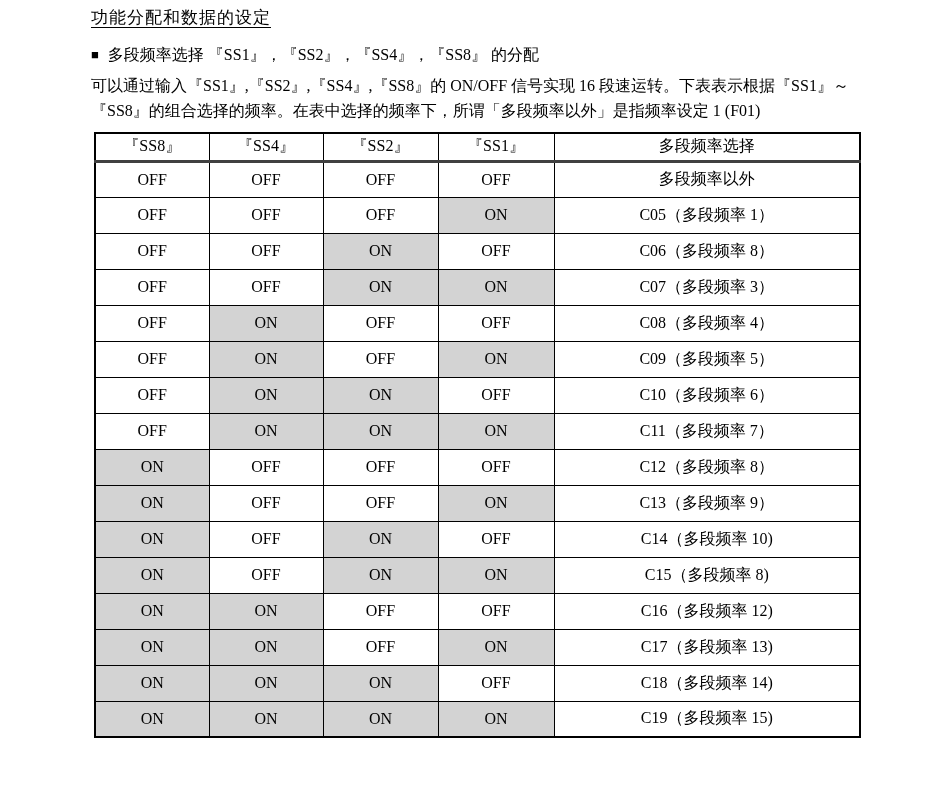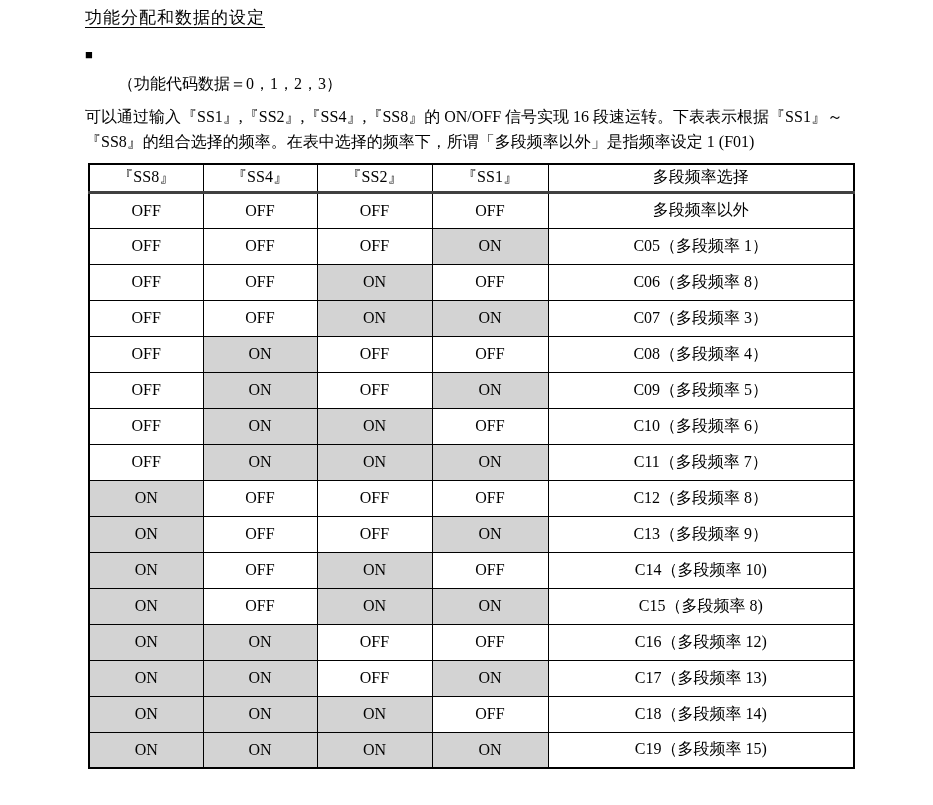--- a/index.html
+++ b/index.html
@@ -6,20 +6,21 @@
   html, body {
     width: 933px; height: 805px;
     background: #ffffff;
     color: #000000;
     font-family: "Liberation Serif", "DejaVu Serif", serif;
   }
   .page {
     position: relative;
     width: 839px; height: 805px;
     padding: 6px 0 0 85px;
+    margin-left: 6px;
   }
   .doc-title {
     font-size: 17px;
     line-height: 24px;
     text-decoration: underline;
     text-underline-offset: 4px;
     letter-spacing: 1px;
     margin-bottom: 14px;
   }
   .bullet-line {
@@ -76,23 +77,23 @@
 </style>
 </head>
 <body>
 
 <div class="page">
 
   <div class="doc-title">功能分配和数据的设定</div>
 
   <div class="bullet-line">
     <span class="bullet-square">■</span>
+    <span>多段频率选择 『SS1』，『SS2』，『SS4』，『SS8』 的分配</span>
   </div>
 
-  <div class="sub-line">（功能代码数据＝0，1，2，3）</div>
 
   <div class="paragraph">
     <div>可以通过输入『SS1』,『SS2』,『SS4』,『SS8』的 ON/OFF 信号实现 16 段速运转。下表表示根据『SS1』～</div>
     <div>『SS8』的组合选择的频率。在表中选择的频率下，所谓「多段频率以外」是指频率设定 1 (F01)</div>
   </div>
 
   <table class="freq-table">
     <colgroup>
       <col class="c-sig">
       <col class="c-sig">

